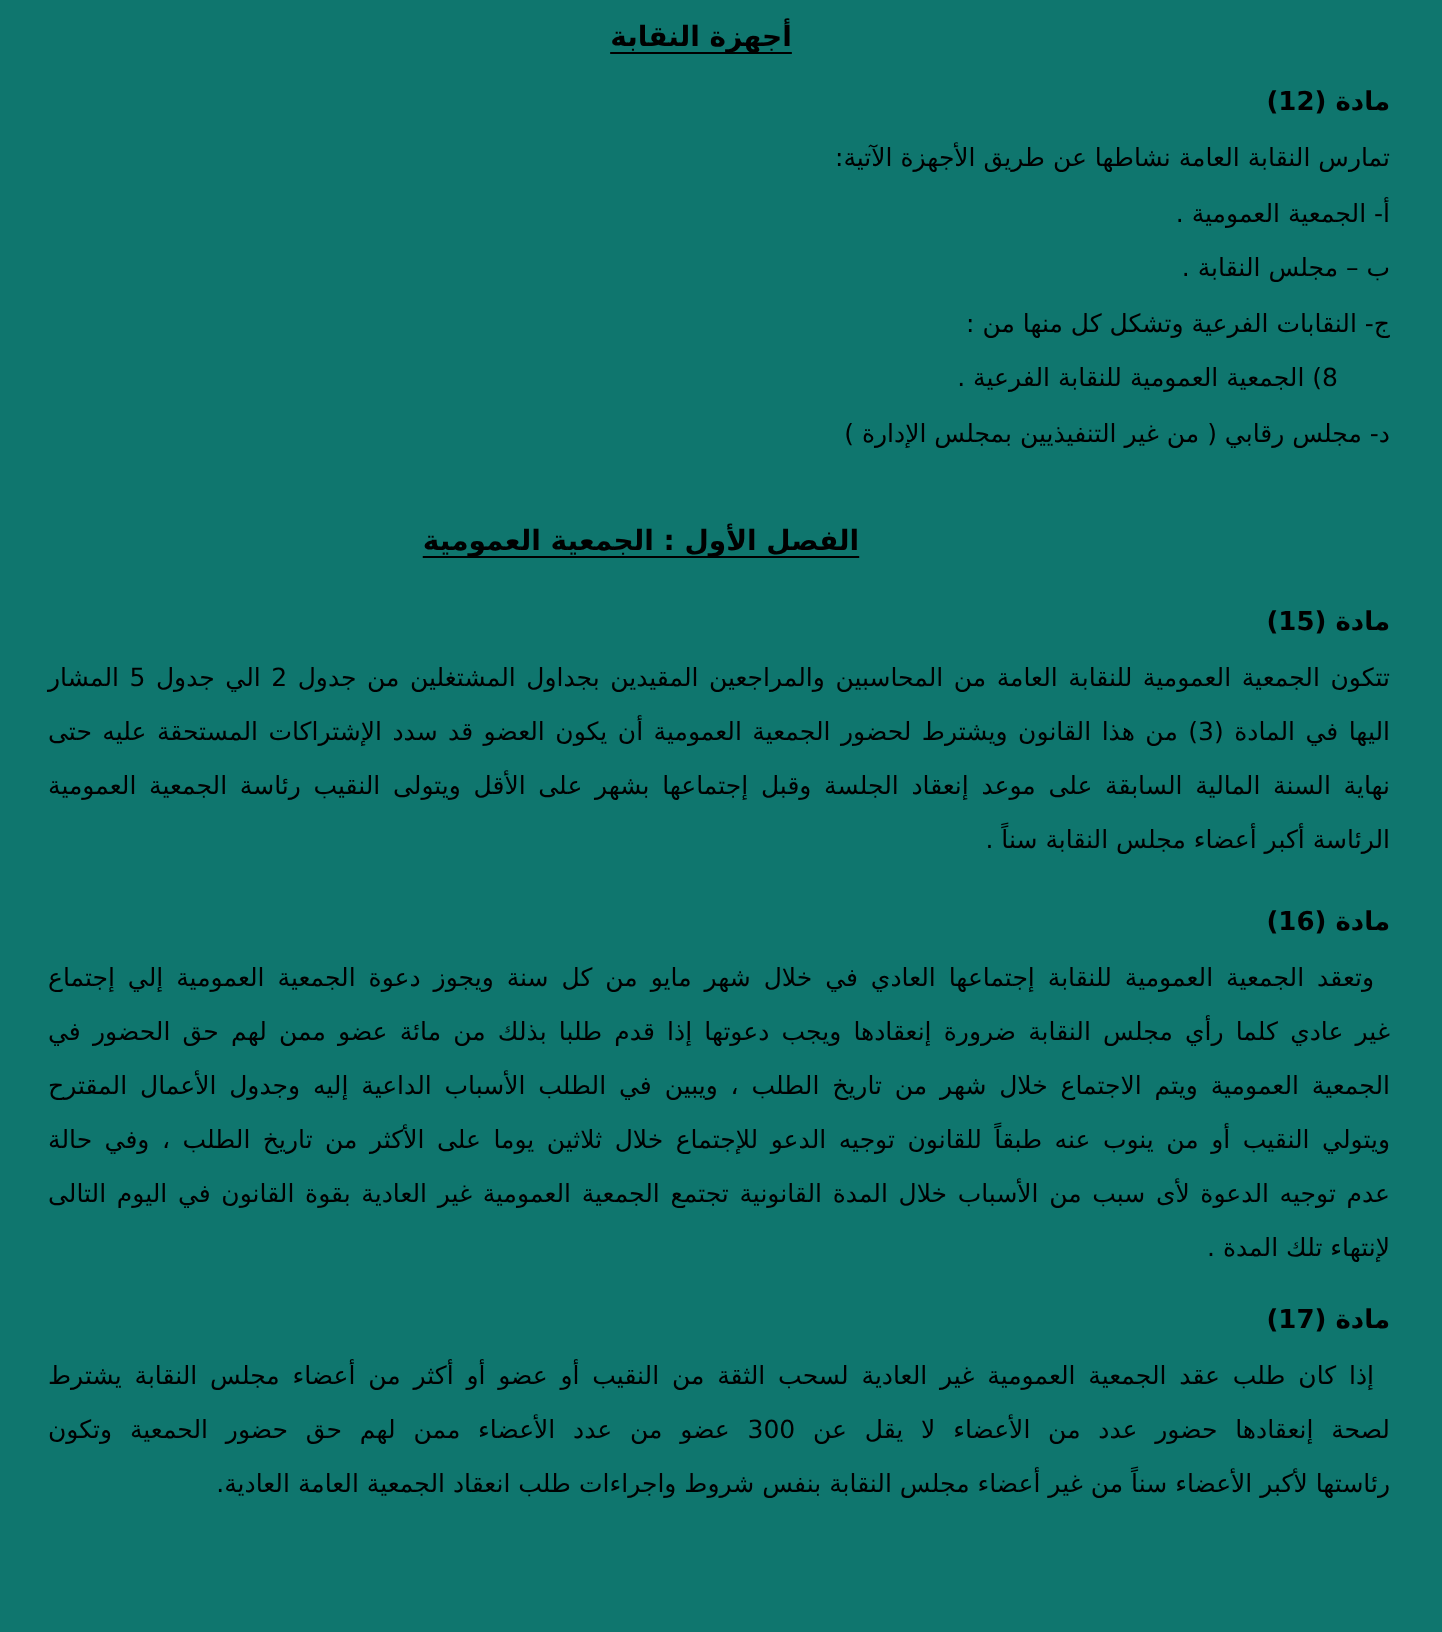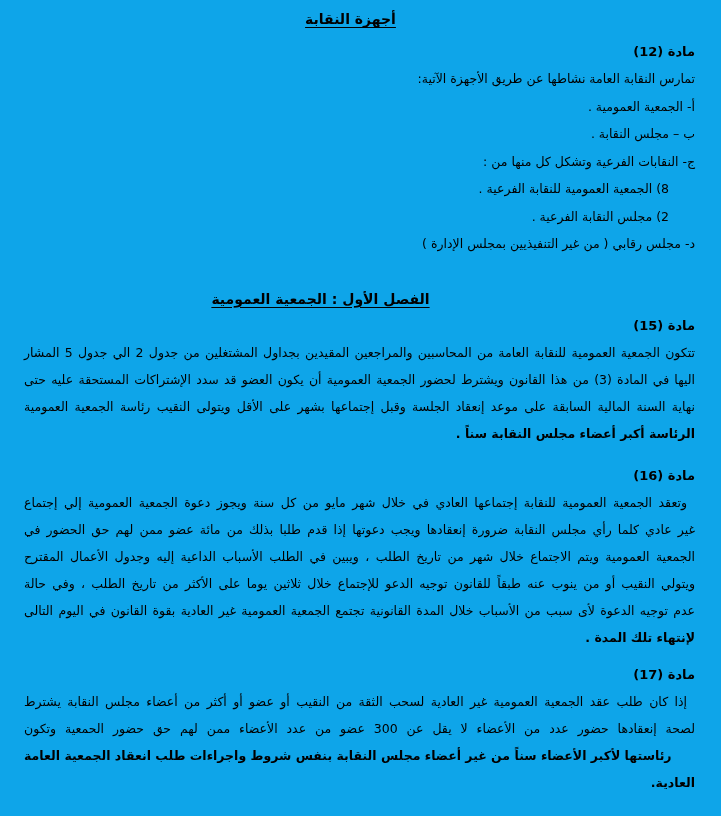--- a/index.html
+++ b/index.html
@@ -7,21 +7,21 @@
     padding: 0;
     background: #ffffff;
   }
   .page {
     position: relative;
     width: 721px;
     height: 816px;
     box-sizing: border-box;
     padding: 8px 26px 0 24px;
     direction: rtl;
-    background: #0ea5e9;
+    background: #0f766e;
     color: #000000;
     font-family: "DejaVu Sans", sans-serif;
     overflow: hidden;
   }
   .doc-title {
     text-align: center;
     font-size: 14px;
     font-weight: bold;
     line-height: 22px;
     margin: 0;
@@ -41,60 +41,58 @@
     text-decoration: underline;
     text-underline-offset: 3px;
   }
   .art-heading {
     font-weight: bold;
     font-size: 13px;
     line-height: 27px;
     text-align: right;
   }
   .mt-art { margin-top: 8px; }
-  .mt-art15 { margin-top: 2px; }
+  .mt-art15 { margin-top: 16px; }
   .mt-art16 { margin-top: 15px; }
   .mt-art17 { margin-top: 10px; }
   .line {
     font-size: 12.5px;
     line-height: 27.5px;
   }
   .indent {
     padding-right: 26px;
   }
   .jline {
     font-size: 12.5px;
     line-height: 27px;
     text-align: justify;
     text-align-last: justify;
   }
   .jline.last {
     text-align: left;
     text-align-last: right;
-    font-weight: bold;
   }
   .fl-indent {
     text-indent: 8px;
   }
 </style>
 </head>
 <body>
 
 <div class="page">
 
   <h1 class="doc-title"><span class="u">أجهزة النقابة</span></h1>
 
   <section>
     <div class="art-heading mt-art">مادة (12)</div>
     <div class="line">تمارس النقابة العامة نشاطها عن طريق الأجهزة الآتية:</div>
     <div class="line">أ- الجمعية العمومية .</div>
     <div class="line">ب – مجلس النقابة .</div>
     <div class="line">ج- النقابات الفرعية وتشكل كل منها من :</div>
     <div class="line indent">8)  الجمعية العمومية للنقابة الفرعية .</div>
-    <div class="line indent">2)  مجلس النقابة الفرعية .</div>
     <div class="line">د- مجلس رقابي ( من غير التنفيذيين بمجلس الإدارة )</div>
   </section>
 
   <h2 class="chapter-heading"><span class="u">الفصل الأول : الجمعية العمومية</span></h2>
 
   <section>
     <div class="art-heading mt-art15">مادة (15)</div>
     <div class="jline">تتكون الجمعية العمومية للنقابة العامة من المحاسبين والمراجعين المقيدين بجداول المشتغلين من جدول  2 الي جدول 5 المشار</div>
     <div class="jline">اليها في المادة (3) من هذا القانون ويشترط لحضور الجمعية العمومية أن يكون العضو قد سدد الإشتراكات المستحقة عليه حتى</div>
     <div class="jline">نهاية السنة المالية السابقة على موعد إنعقاد الجلسة وقبل إجتماعها بشهر على الأقل ويتولى النقيب رئاسة الجمعية العمومية</div>

